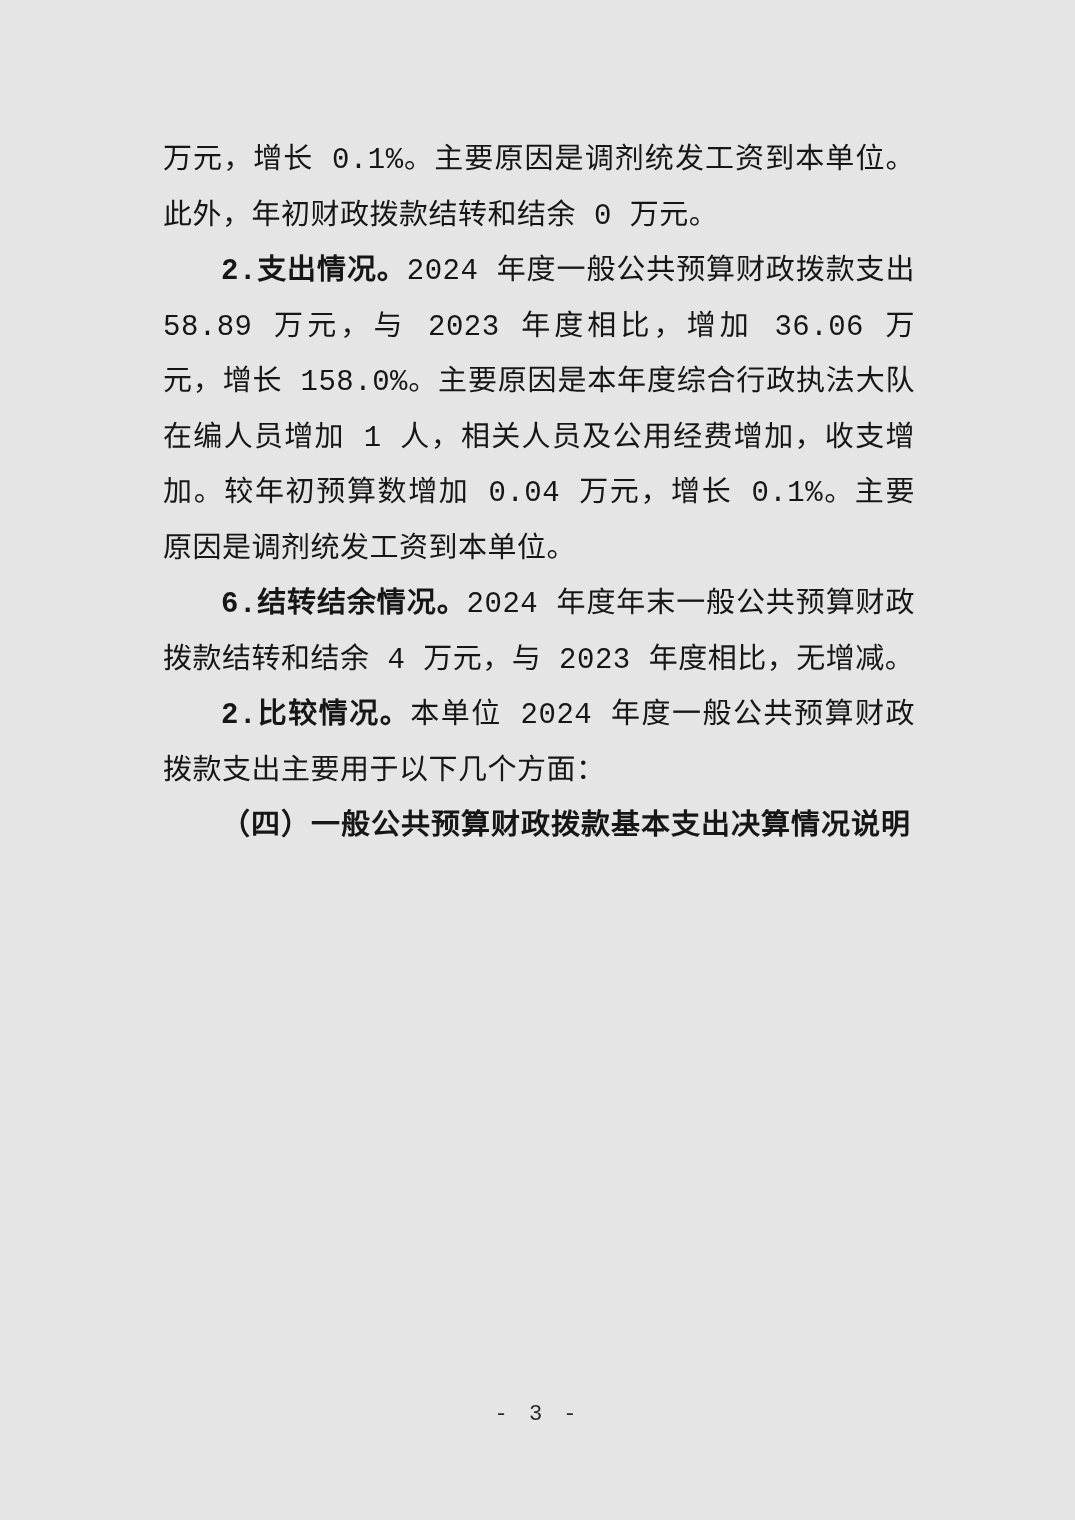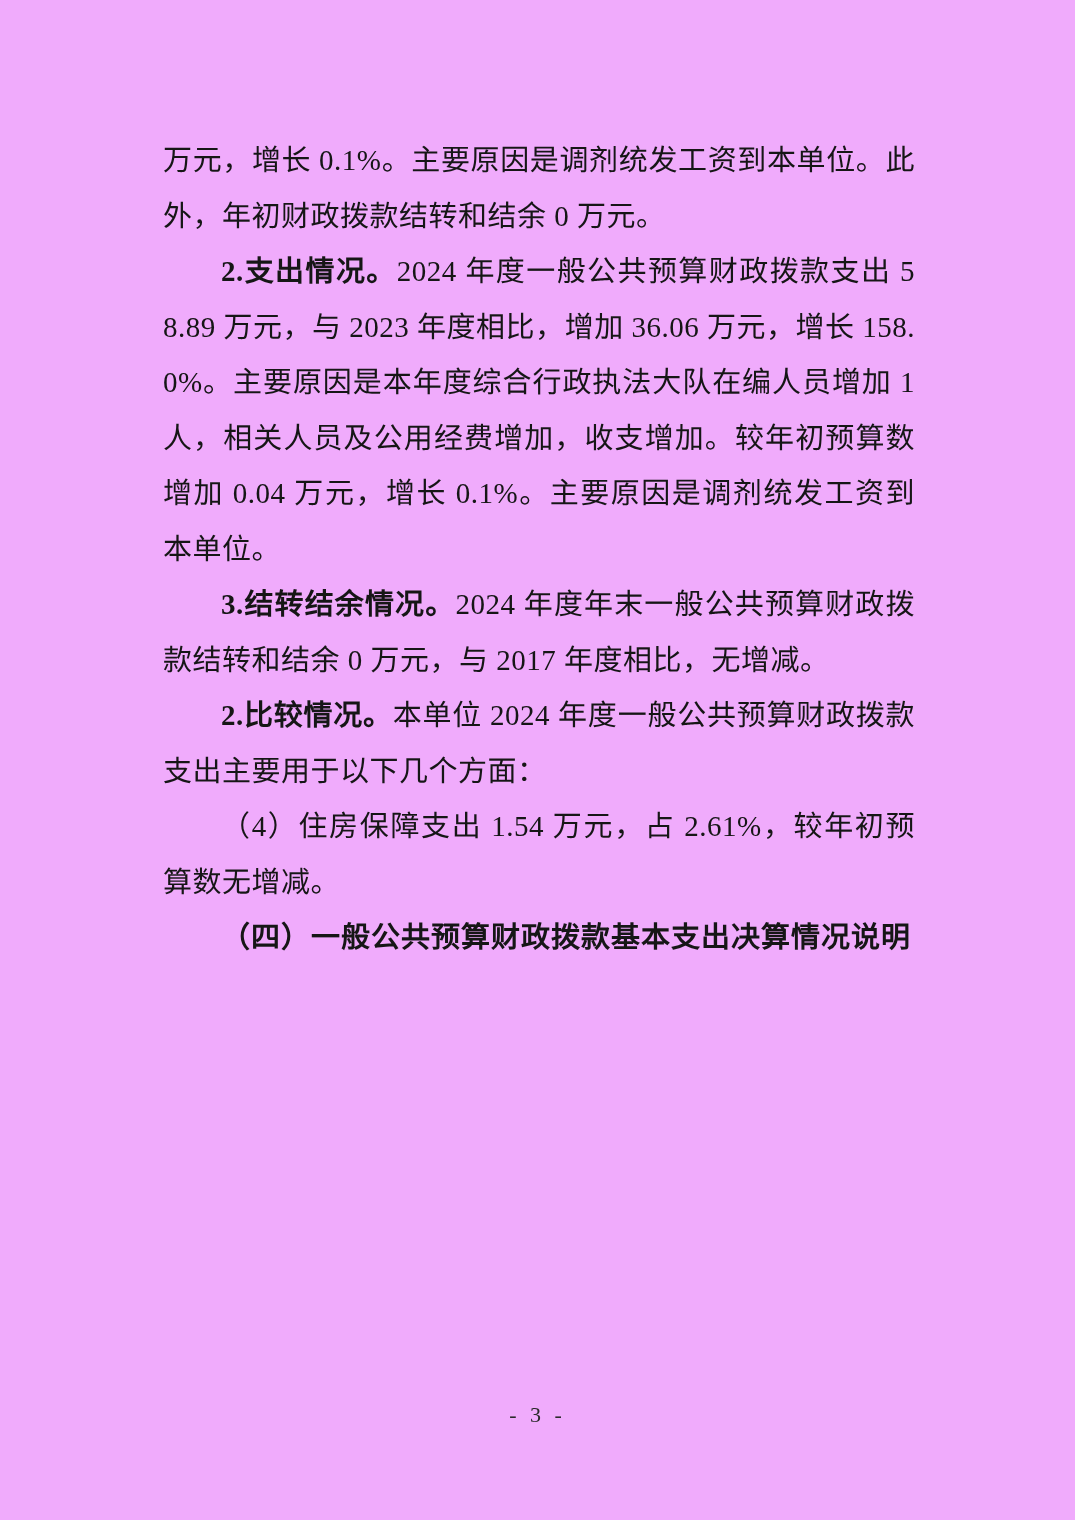--- a/index.html
+++ b/index.html
@@ -4,23 +4,23 @@
 <style>
   html, body {
     margin: 0;
     padding: 0;
     background: #ffffff;
   }
   .page {
     position: relative;
     width: 1075px;
     height: 1520px;
-    background: #f0abfc;
+    background: #e5e5e5;
     overflow: hidden;
-    font-family: Liberation Serif, serif;
+    font-family: Liberation Mono, monospace;
     color: #161616;
   }
   .content {
     position: absolute;
     left: 163px;
     top: 133px;
     width: 752px;
   }
   p.para {
     margin: 0;
@@ -57,27 +57,26 @@
 </head>
 <body>
 
 <div class="page">
   <div class="content">
 
     <p class="para no-indent"><span class="lead"></span><span>万元，增长 0.1%。主要原因是调剂统发工资到本单位。此外，年初财政拨款结转和结余 0 万元。</span></p>
 
     <p class="para"><span class="lead">2.支出情况。</span><span>2024 年度一般公共预算财政拨款支出 58.89 万元，与 2023 年度相比，增加 36.06 万元，增长 158.0%。主要原因是本年度综合行政执法大队在编人员增加 1 人，相关人员及公用经费增加，收支增加。较年初预算数增加 0.04 万元，增长 0.1%。主要原因是调剂统发工资到本单位。</span></p>
 
-    <p class="para"><span class="lead">3.结转结余情况。</span><span>2024 年度年末一般公共预算财政拨款结转和结余 0 万元，与 2017 年度相比，无增减。</span></p>
+    <p class="para"><span class="lead">6.结转结余情况。</span><span>2024 年度年末一般公共预算财政拨款结转和结余 4 万元，与 2023 年度相比，无增减。</span></p>
 
     <p class="para"><span class="lead">2.比较情况。</span><span>本单位 2024 年度一般公共预算财政拨款支出主要用于以下几个方面：</span></p>
 
 
 
 
-    <p class="para"><span class="lead"></span><span>（4）住房保障支出 1.54 万元，占 2.61%，较年初预算数无增减。</span></p>
 
     <p class="para section-heading"><span class="lead">（四）一般公共预算财政拨款基本支出决算情况说明</span><span></span></p>
 
   </div>
 
   <div class="footer">- 3 -</div>
 </div>
 
 </body></html>

